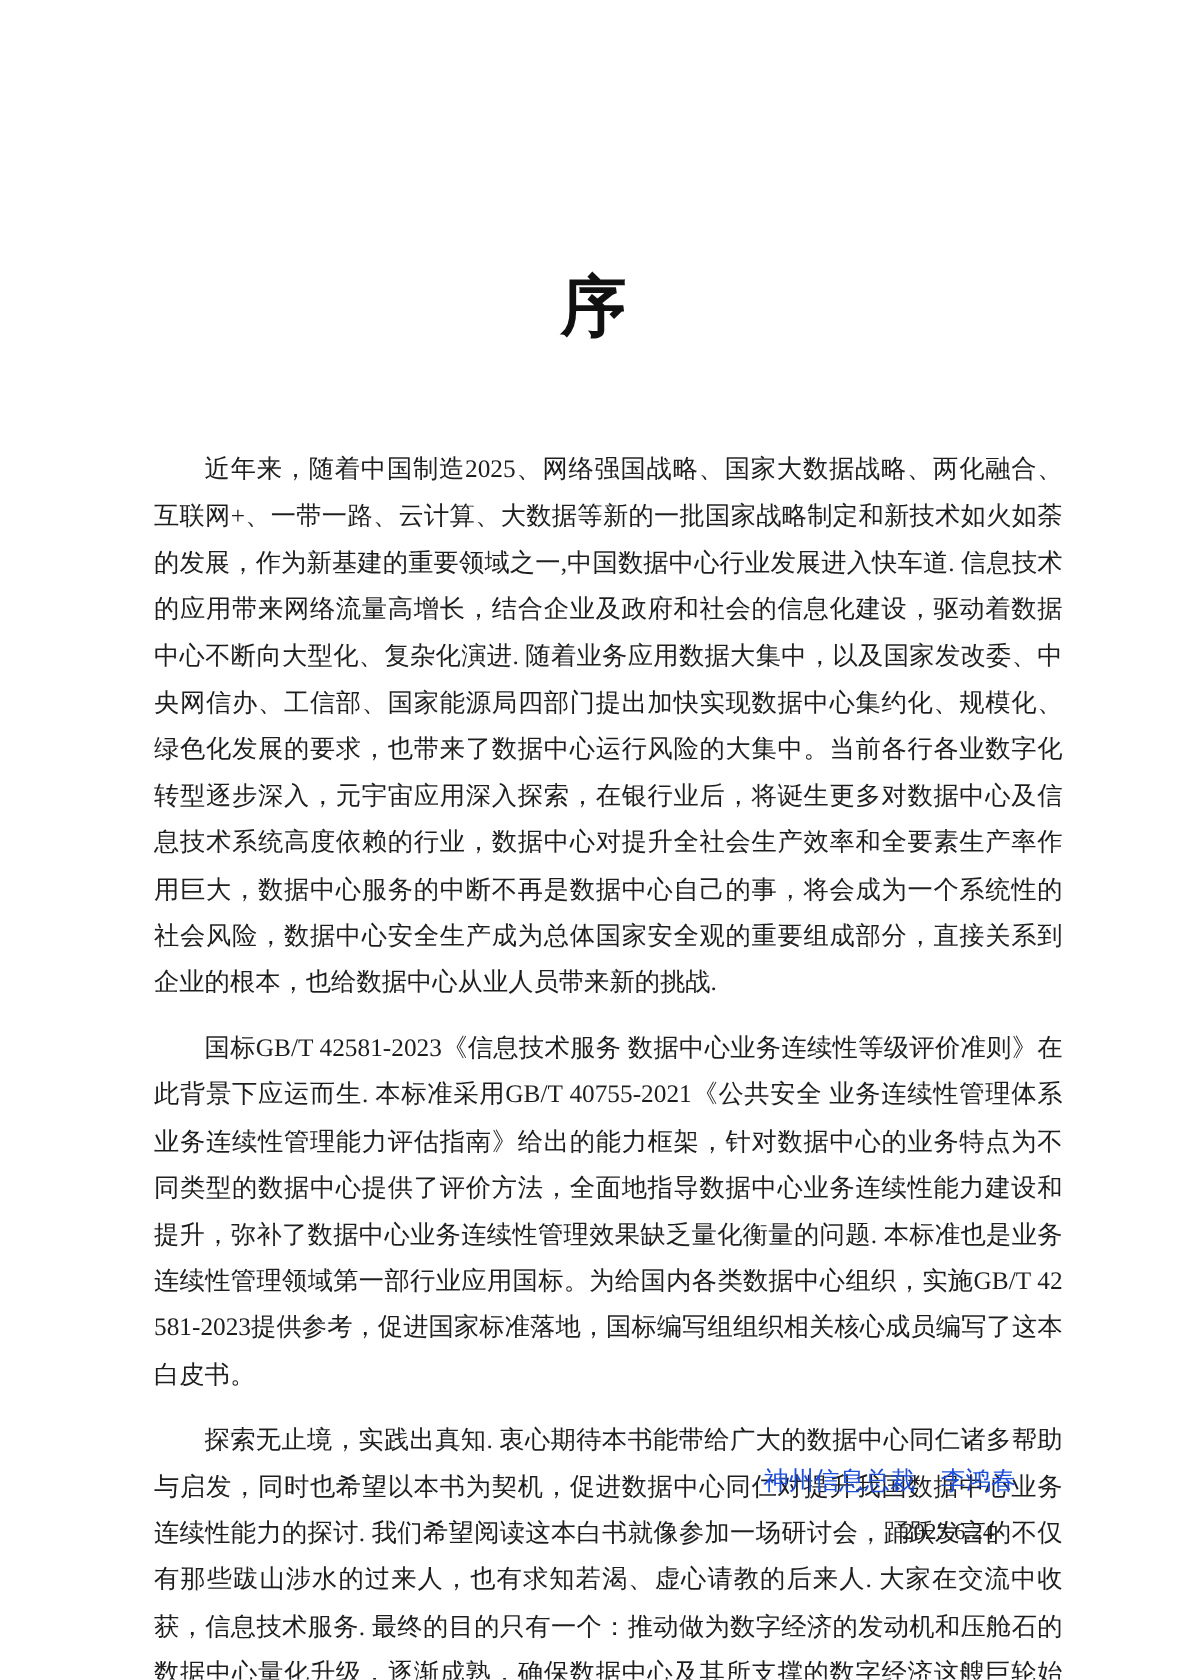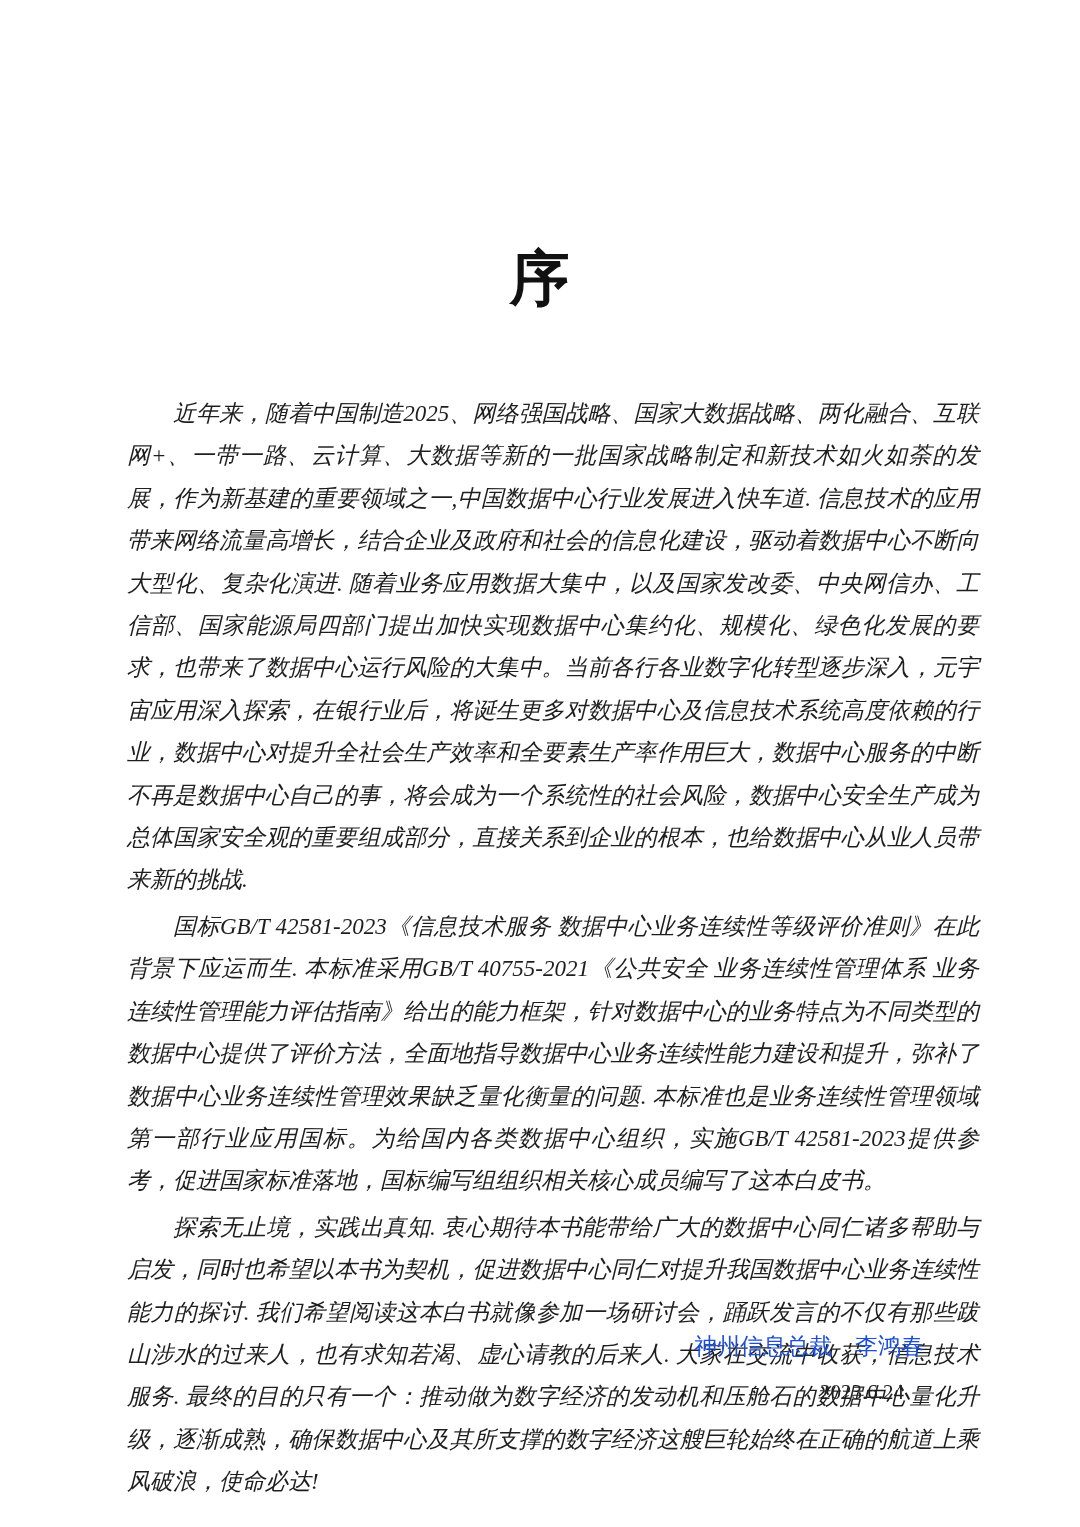--- a/index.html
+++ b/index.html
@@ -33,24 +33,23 @@
     position: absolute;
     top: 389px;
     left: 123px;
     width: 860px;
     font-size: 23px;
     line-height: 42.4px;
     text-align: justify;
     text-justify: inter-ideograph;
   }
   .body-text p {
-    margin: 4px;
+    margin: 17px;
     text-indent: 2em;
     word-break: break-all;
-    font-style: italic;
   }
   .signature {
     position: absolute;
     top: 1332px;
     right: 156px;
     font-size: 23px;
     line-height: 1.3;
     white-space: pre;
     color: #1d4ed8;
   }

